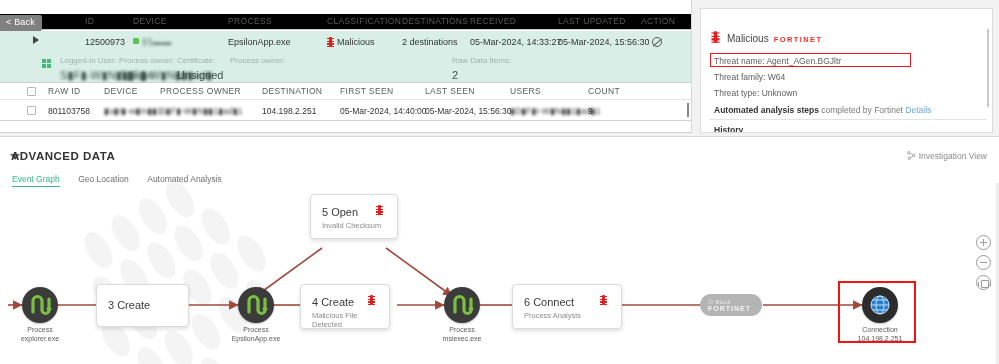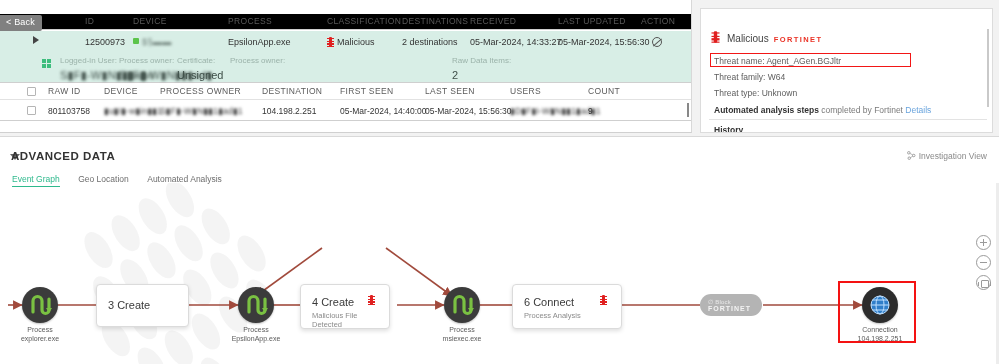--- a/index.html
+++ b/index.html
@@ -443,20 +443,31 @@
         <div class="evt-sub">Malicious File Detected</div>
         <span class="evt-mal mal-icon">
             <b></b>
             <s></s>
             <s></s>
             <s></s>
             <s></s>
           </span>
       </div>
 
+      <div class="evt-box" style="left:310px; top:11px; width:88px; height:45px">
+        <div class="evt-title">5 Open</div>
+        <div class="evt-sub">Invalid Checksum</div>
+        <span class="evt-mal mal-icon">
+            <b></b>
+            <s></s>
+            <s></s>
+            <s></s>
+            <s></s>
+          </span>
+      </div>
 
       <div class="node" style="left:444px; top:104px">
         <div class="proc-circle">
           <svg width="36" height="36" viewBox="0 0 36 36">
             <path d="M11 25 L11 14 a4.5 4.5 0 0 1 9 0 L20 23 a3.5 3.5 0 0 0 7 0 L27 12" stroke="#7ac142" stroke-width="3.2" fill="none" stroke-linecap="round"></path>
             <path d="M24 21 L27 26 L30 21 z" fill="#7ac142"></path>
           </svg>
         </div>
         <div class="node-cap">
           <div>Process</div>

